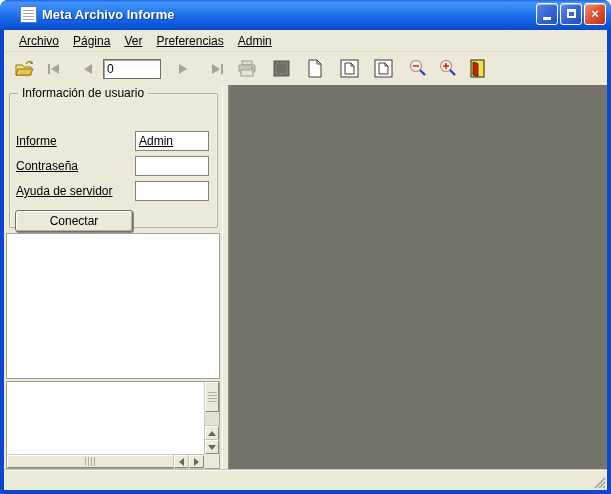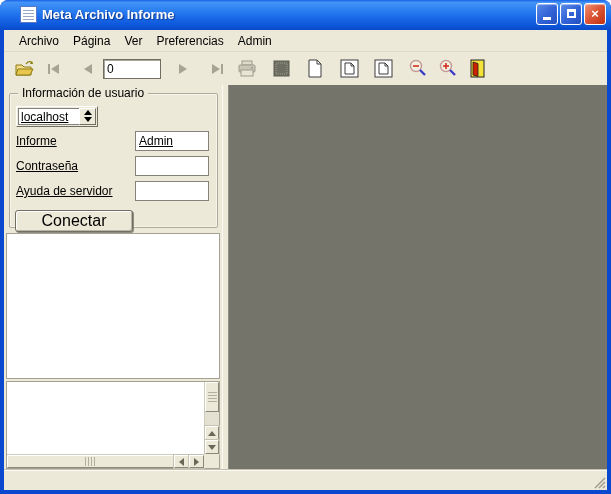--- a/index.html
+++ b/index.html
@@ -34,21 +34,21 @@
   .maximize-glyph { width:9px; height:9px; border:2px solid #fff; border-top-width:3px; margin:5px auto 0; }
   .close-glyph { font-weight:bold; font-size:13px; line-height:20px; }
 
   .inner {
     position:absolute; top:30px; left:4px; right:4px; bottom:4px;
     background:#ece9d8; display:flex; flex-direction:column;
   }
 
   .menubar { height:22px; display:flex; align-items:center; padding-left:8px;
     border-bottom:1px solid #ddd9c8; font-size:12px; color:#000; }
-  .menubar .menu-item { padding:2px 7px; }
+  .menubar .menu-item { padding:2px 7px;text-decoration:underline; }
 
   .toolbar { height:33px; display:flex; align-items:center; padding-left:8px; }
   .tool { width:24px; height:22px; display:flex; align-items:center; justify-content:center; }
   .record-field { width:58px; height:20px; margin:0 10px 0 3px; border:1px solid #716f64;
     box-shadow:inset 1px 1px 0 #a9a699; background:#fff; font-size:12px; padding:0 3px;
     font-family:"Liberation Sans",sans-serif; }
   .gap-s{margin-left:6px;} .gap-m{margin-left:10px;}
 
   .content { flex:1; display:flex; min-height:0; }
 
@@ -74,21 +74,21 @@
   .combo-text { flex:1; background:#fff; border:1px solid #84827a; border-right:none;
     font-size:12px; padding:1px 2px; overflow:hidden; white-space:nowrap; }
   .combo-btn { width:17px; background:#ece9d8; border:1px solid #fff;
     border-right-color:#716f64; border-bottom-color:#716f64;
     display:flex; flex-direction:column; align-items:center; justify-content:center; gap:2px; }
   .arr-up { width:0; height:0; border-left:4px solid transparent; border-right:4px solid transparent; border-bottom:5px solid #000; }
   .arr-dn { width:0; height:0; border-left:4px solid transparent; border-right:4px solid transparent; border-top:5px solid #000; }
 
   .connect-btn {
     margin:9px 0 0 5px; width:118px; height:22px;
-    background:#ece9d8; font-size:16px; color:#000; font-family:"Liberation Sans",sans-serif;
+    background:#ece9d8; font-size:12px; color:#000; font-family:"Liberation Sans",sans-serif;
     border:1px solid #716f64; border-radius:3px;
     box-shadow:inset 1px 1px 0 #ffffff, inset -1px -1px 0 #b8b5a5, 1px 1px 0 #8f8d80;
   }
 
   .mid-panel { margin:5px 1px 0 1px; height:146px; background:#fff; border:1px solid #a5a294; }
 
   .bottom-panel { margin:2px 1px 1px 1px; flex:1; background:#fff; border:1px solid #a5a294;
     display:grid; grid-template-columns:1fr 15px; grid-template-rows:1fr 14px; }
   .bp-view { grid-column:1; grid-row:1; background:#fff; }
 
@@ -240,27 +240,20 @@
     </div>
 
     <div class="content">
 
       <div class="left-col">
 
         <div class="groupbox">
           <span class="gb-legend">Información de usuario</span>
 
           <div class="form-row">
-            <div class="combo">
-              <span class="combo-text">localhost</span>
-              <span class="combo-btn">
-                <span class="arr-up"></span>
-                <span class="arr-dn"></span>
-              </span>
-            </div>
           </div>
 
           <div class="form-row">
             <span class="form-label">Informe</span>
             <input class="text-field" type="text" value="Admin" style="">
           </div>
 
           <div class="form-row">
             <span class="form-label">Contraseña</span>
             <input class="text-field" type="text" value="" style="">

